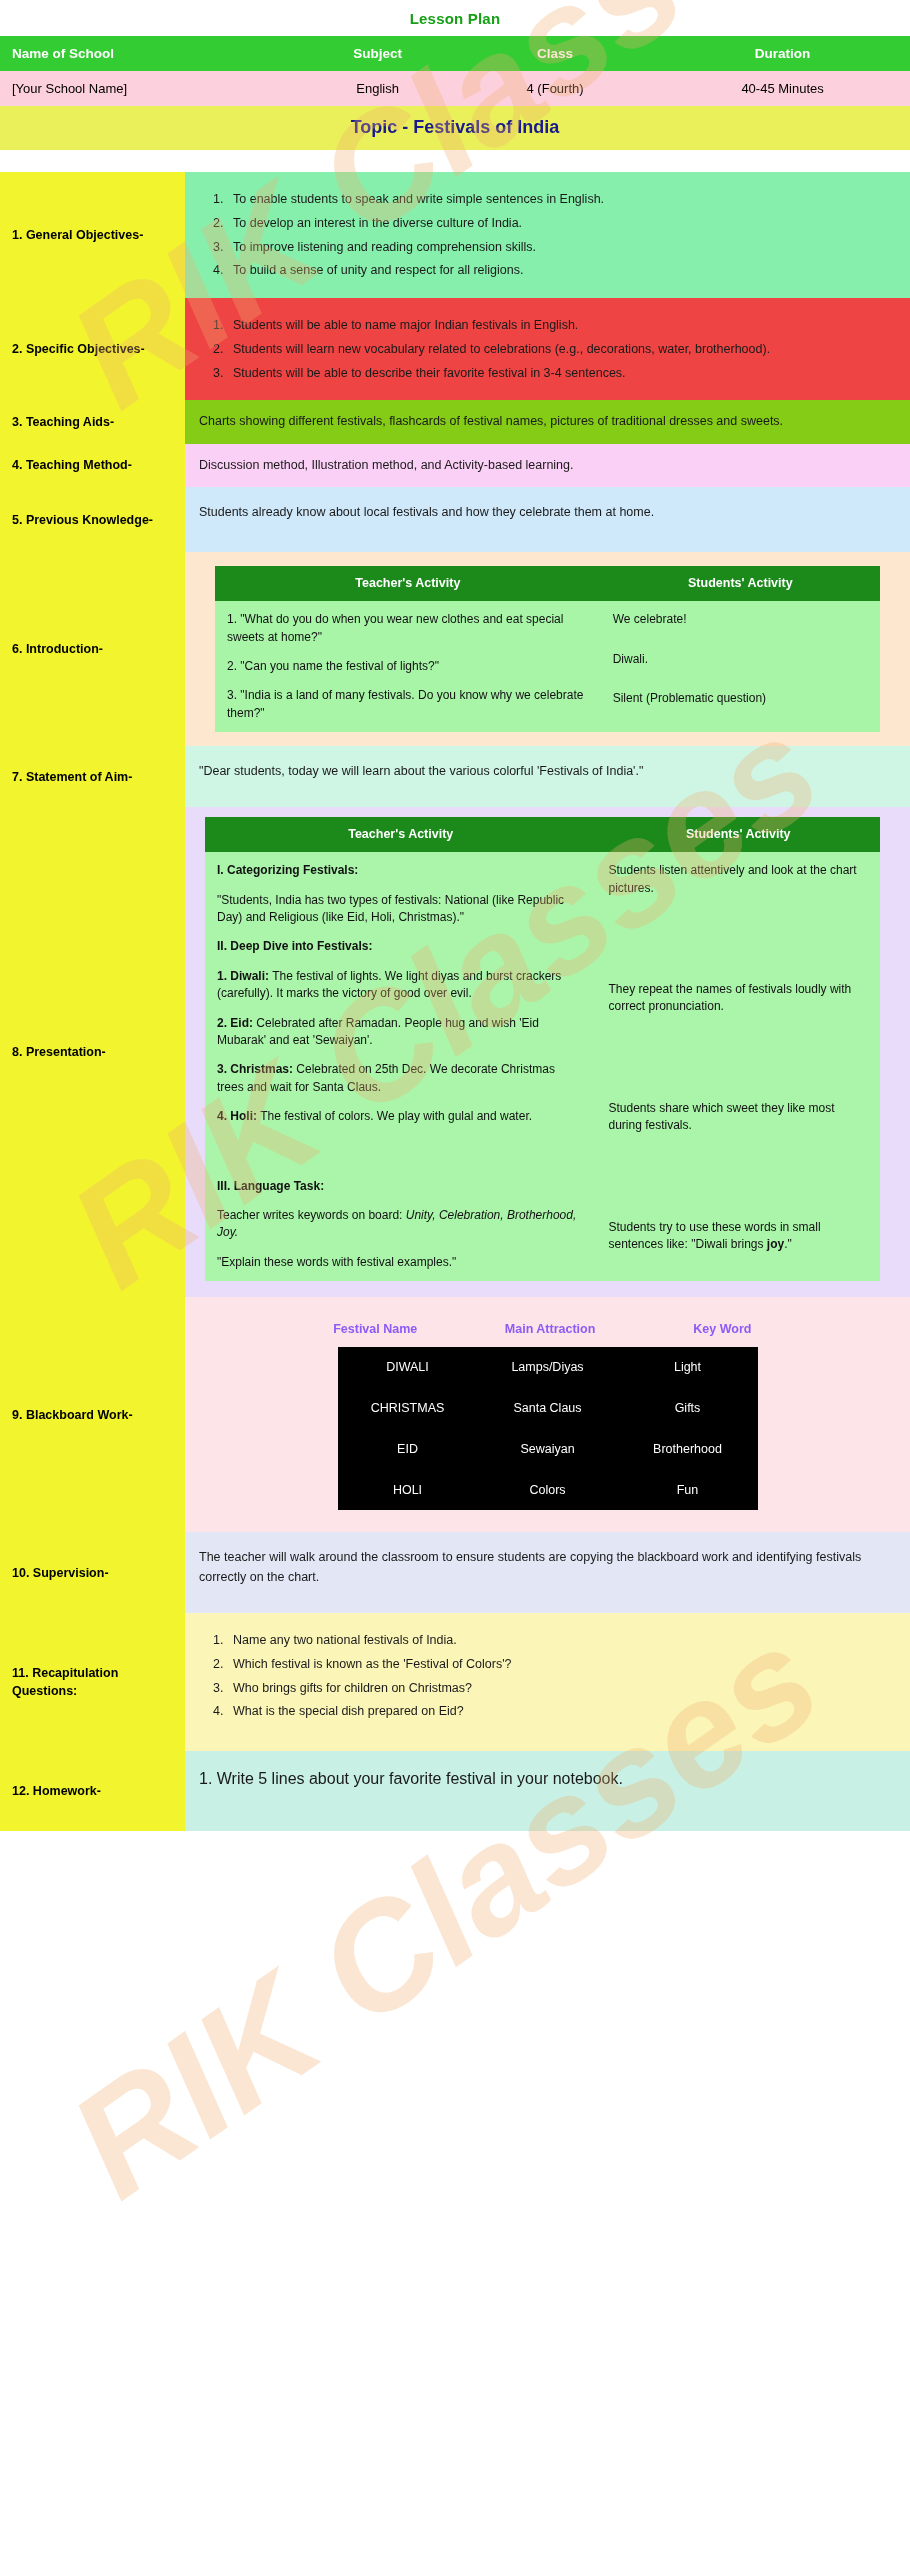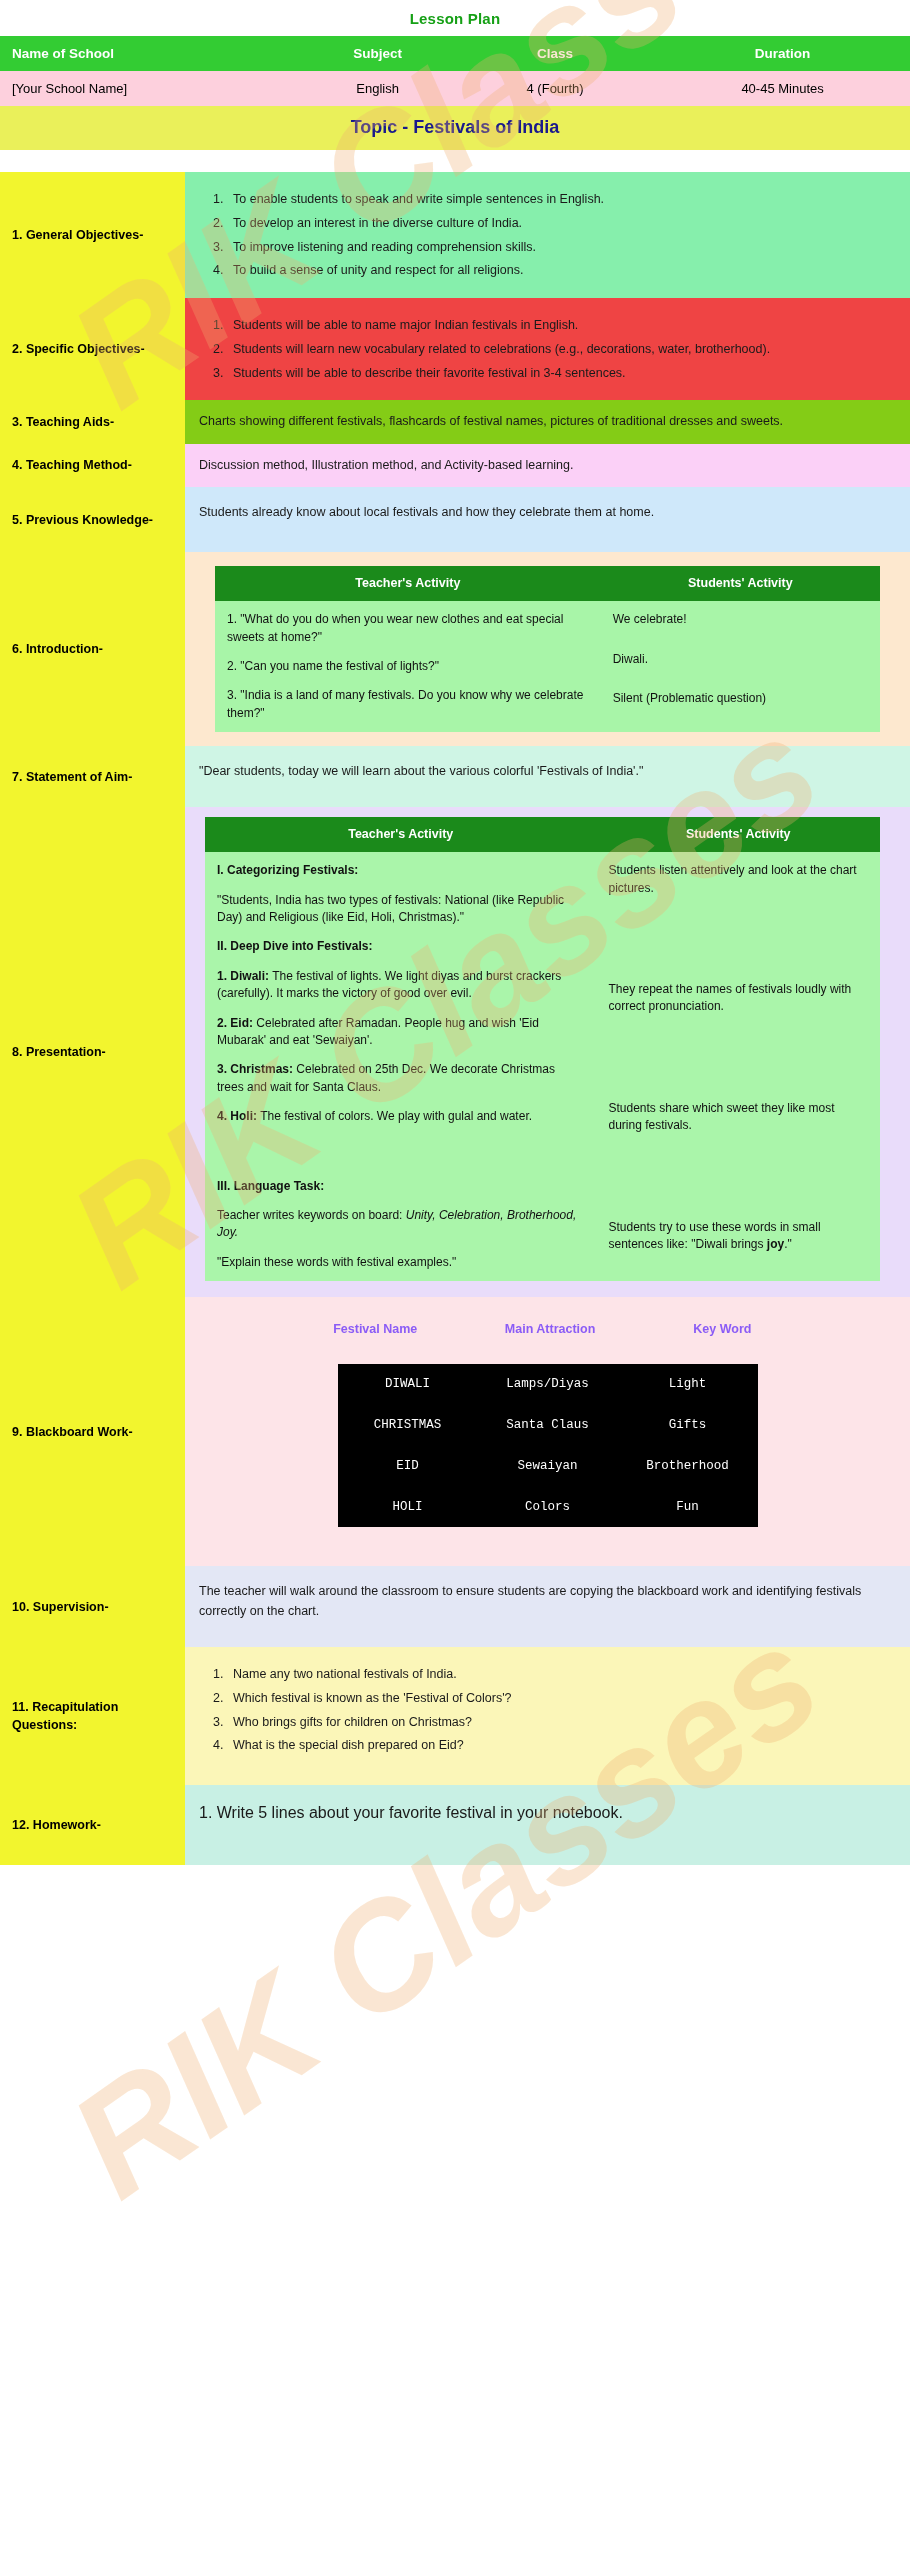--- a/index.html
+++ b/index.html
@@ -183,25 +183,24 @@
     font-size: 12.5px;
     font-weight: bold;
     color: #8b5cf6;
     text-align: center;
     padding: 4px 6px 10px 6px;
     line-height: 1.3;
     vertical-align: top;
   }
   .bb-table {
     width: 420px;
-    margin: 17px auto;
+    margin: 0 auto;
     border-collapse: collapse;
     table-layout: fixed;
     background: #000000;
-    font-family: Liberation Mono, monospace;
   }
   .bb-table td {
     background: #000000;
     color: #ffffff;
     font-size: 12.5px;
     text-align: center;
     padding: 11px 4px;
   }
 
   .hw-text { margin: 0; font-size: 16px; line-height: 1.5; }

